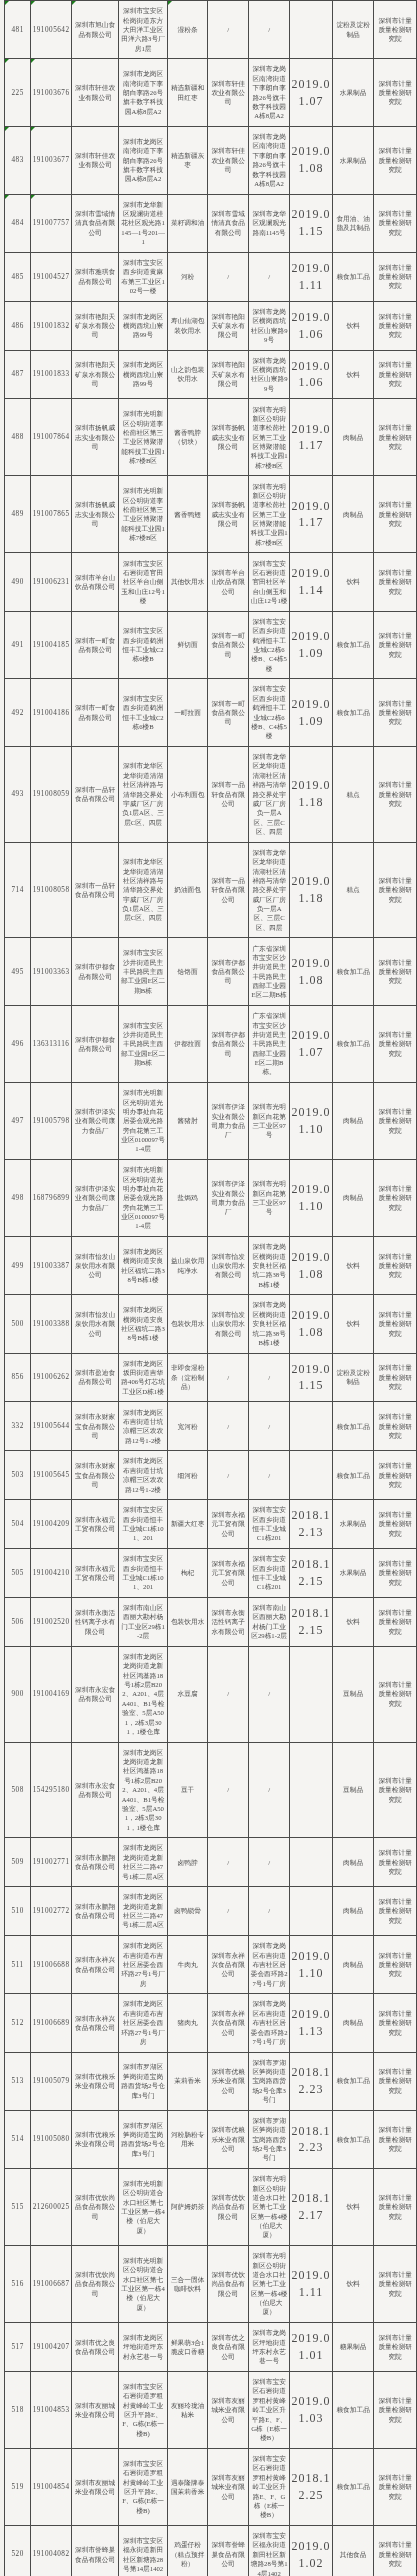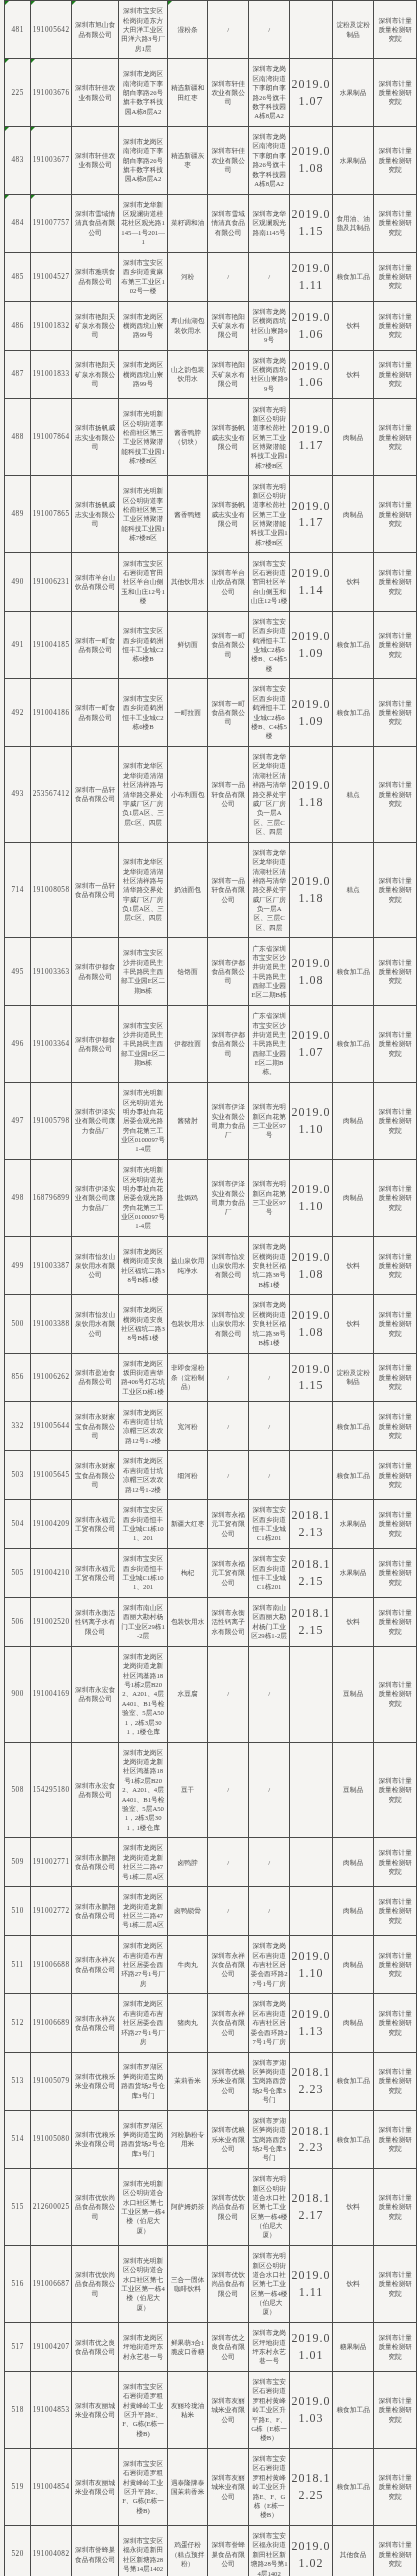--- a/index.html
+++ b/index.html
@@ -194,21 +194,21 @@
           <td class="c-company_address">深圳市宝安区西乡街道鹤洲恒丰工业城C2栋6楼B</td>
           <td class="c-product">一町拉面</td>
           <td class="c-manufacturer">深圳市一町食品有限公司</td>
           <td class="c-manufacturer_address">深圳市宝安区西乡街道鹤洲恒丰工业城C2栋6楼B、C4栋5楼</td>
           <td class="c-date">2019.01.09</td>
           <td class="c-category">粮食加工品</td>
           <td class="c-agency">深圳市计量质量检测研究院</td>
         </tr>
         <tr>
           <td class="c-no">493</td>
-          <td class="c-code">253567412</td>
+          <td class="c-code">191008059</td>
           <td class="c-company">深圳市一品轩食品有限公司</td>
           <td class="c-company_address">深圳市龙华区龙华街道清湖社区清祥路与清华路交界处宇威厂区厂房负1层A区、三层C区、四层</td>
           <td class="c-product">小布利面包</td>
           <td class="c-manufacturer">深圳市一品轩食品有限公司</td>
           <td class="c-manufacturer_address">深圳市龙华区龙华街道清湖社区清祥路与清华路交界处宇威厂区厂房负一层A区、三层C区、四层</td>
           <td class="c-date">2019.01.18</td>
           <td class="c-category">糕点</td>
           <td class="c-agency">深圳市计量质量检测研究院</td>
         </tr>
         <tr>
@@ -230,21 +230,21 @@
           <td class="c-company_address">深圳市宝安区沙井街道民主丰民路民主西部工业园E区二期B栋</td>
           <td class="c-product">饸饹面</td>
           <td class="c-manufacturer">深圳市伊都食品有限公司</td>
           <td class="c-manufacturer_address">广东省深圳市宝安区沙井街道民主丰民路民主西部工业园E区二期B栋</td>
           <td class="c-date">2019.01.08</td>
           <td class="c-category">粮食加工品</td>
           <td class="c-agency">深圳市计量质量检测研究院</td>
         </tr>
         <tr>
           <td class="c-no">496</td>
-          <td class="c-code">191003364</td>
+          <td class="c-code">136313116</td>
           <td class="c-company">深圳市伊都食品有限公司</td>
           <td class="c-company_address">深圳市宝安区沙井街道民主丰民路民主西部工业园E区二期B栋</td>
           <td class="c-product">伊都拉面</td>
           <td class="c-manufacturer">深圳市伊都食品有限公司</td>
           <td class="c-manufacturer_address">广东省深圳市宝安区沙井街道民主丰民路民主西部工业园E区二期B栋。</td>
           <td class="c-date">2019.01.07</td>
           <td class="c-category">粮食加工品</td>
           <td class="c-agency">深圳市计量质量检测研究院</td>
         </tr>
         <tr>

